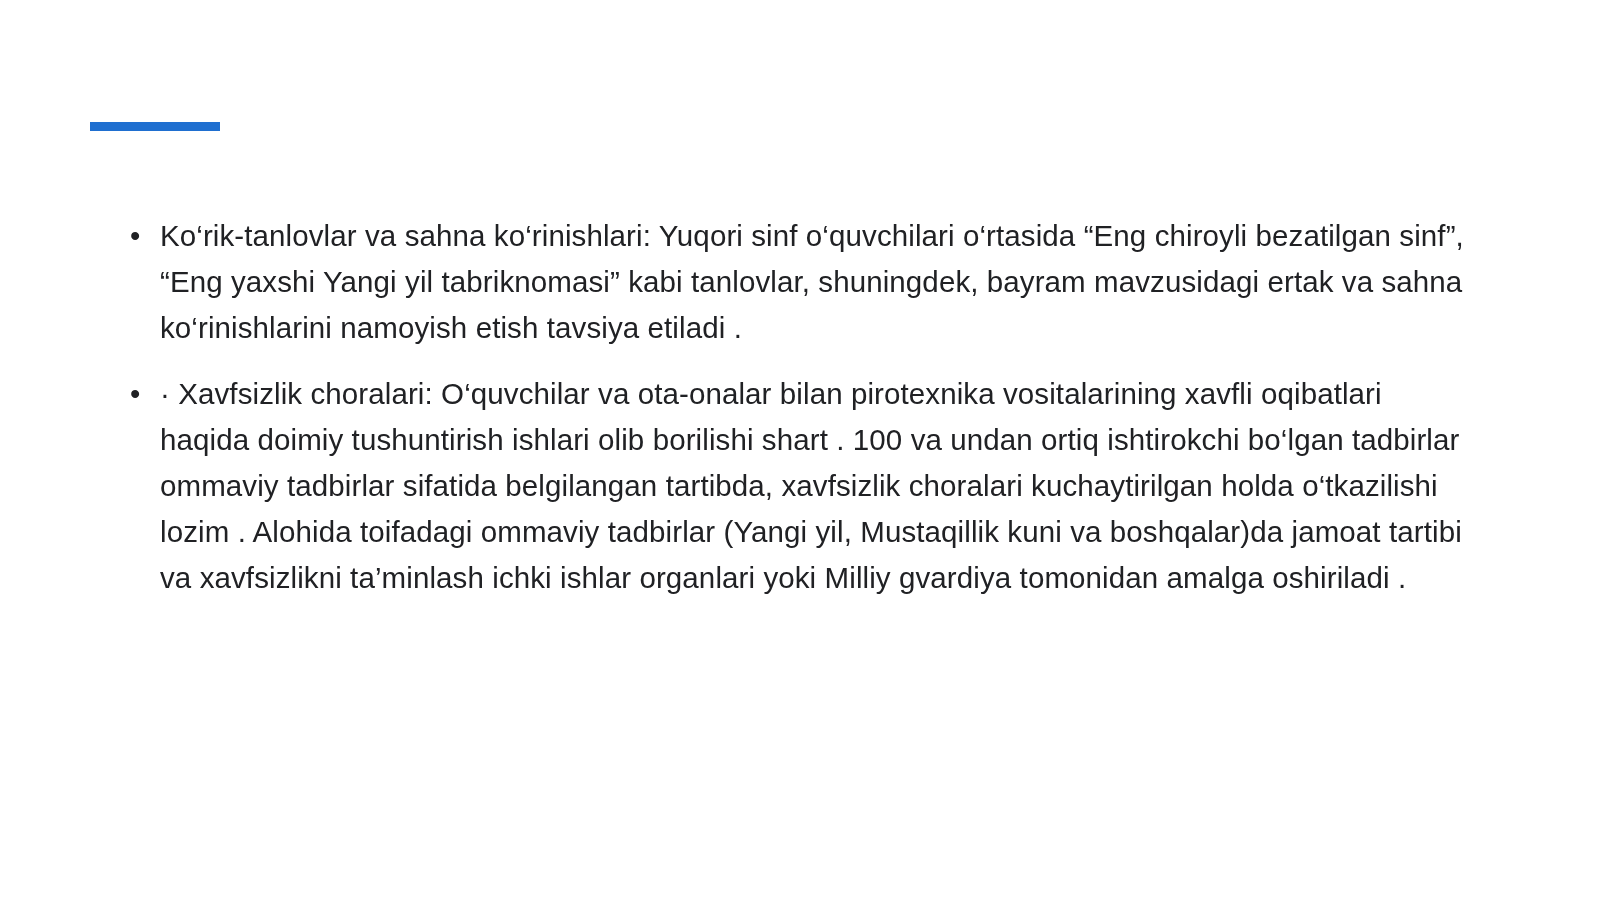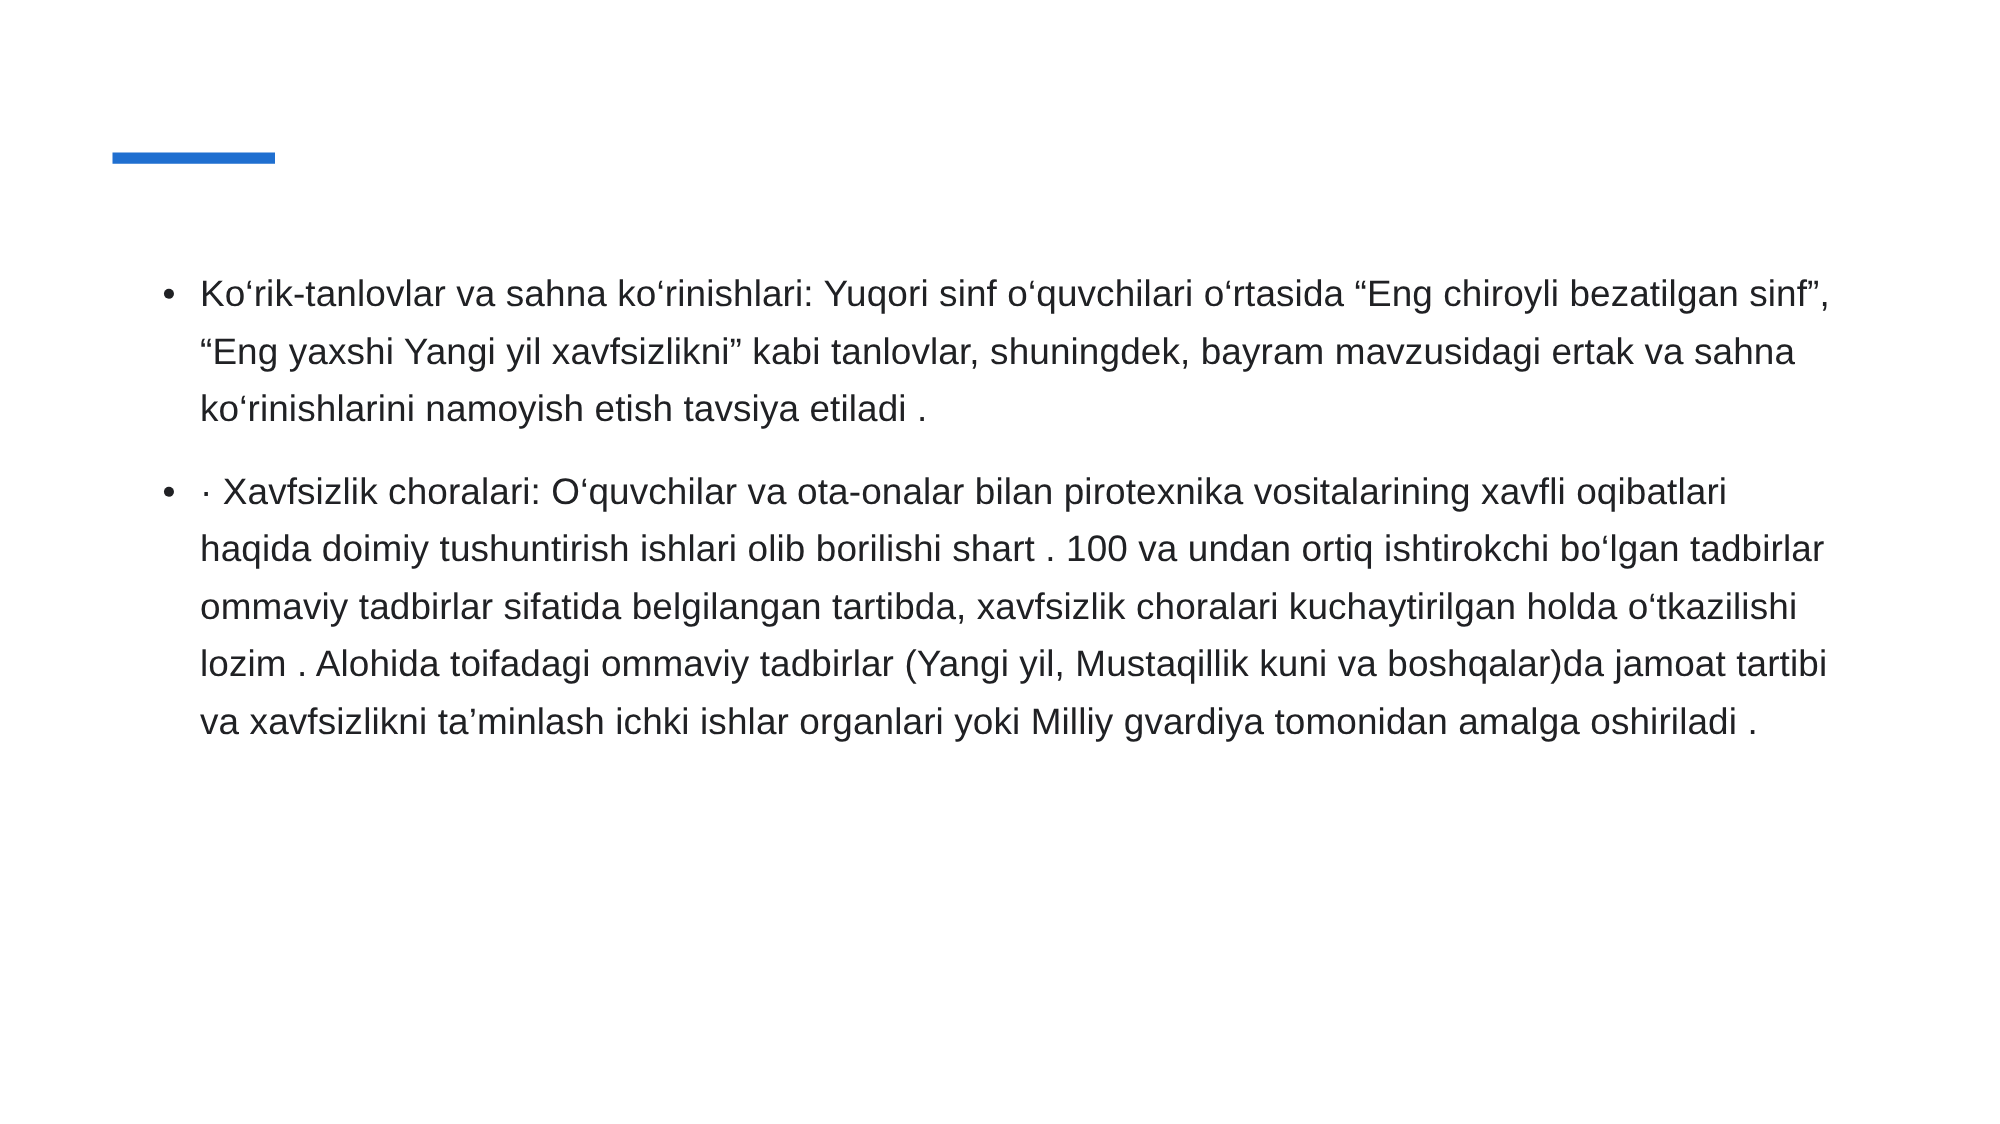--- a/index.html
+++ b/index.html
@@ -69,21 +69,21 @@
 
 <div class="slide">
 
   <div class="accent-bar"></div>
 
   <div class="content">
     <ul class="bullet-list">
 
       <li class="bullet-item">
         <span class="bullet-dot">•</span>
-        <span class="bullet-text">Ko‘rik-tanlovlar va sahna ko‘rinishlari: Yuqori sinf o‘quvchilari o‘rtasida “Eng chiroyli bezatilgan sinf”, “Eng yaxshi Yangi yil xavfsizlikni” kabi tanlovlar, shuningdek, bayram mavzusidagi ertak va sahna ko‘rinishlarini namoyish etish tavsiya etiladi .</span>
+        <span class="bullet-text">Ko‘rik-tanlovlar va sahna ko‘rinishlari: Yuqori sinf o‘quvchilari o‘rtasida “Eng chiroyli bezatilgan sinf”, “Eng yaxshi Yangi yil tabriknomasi” kabi tanlovlar, shuningdek, bayram mavzusidagi ertak va sahna ko‘rinishlarini namoyish etish tavsiya etiladi .</span>
       </li>
 
       <li class="bullet-item">
         <span class="bullet-dot">•</span>
         <span class="bullet-text">· Xavfsizlik choralari: O‘quvchilar va ota-onalar bilan pirotexnika vositalarining xavfli oqibatlari haqida doimiy tushuntirish ishlari olib borilishi shart . 100 va undan ortiq ishtirokchi bo‘lgan tadbirlar ommaviy tadbirlar sifatida belgilangan tartibda, xavfsizlik choralari kuchaytirilgan holda o‘tkazilishi lozim . Alohida toifadagi ommaviy tadbirlar (Yangi yil, Mustaqillik kuni va boshqalar)da jamoat tartibi va xavfsizlikni ta’minlash ichki ishlar organlari yoki Milliy gvardiya tomonidan amalga oshiriladi .</span>
       </li>
 
     </ul>
   </div>
 

